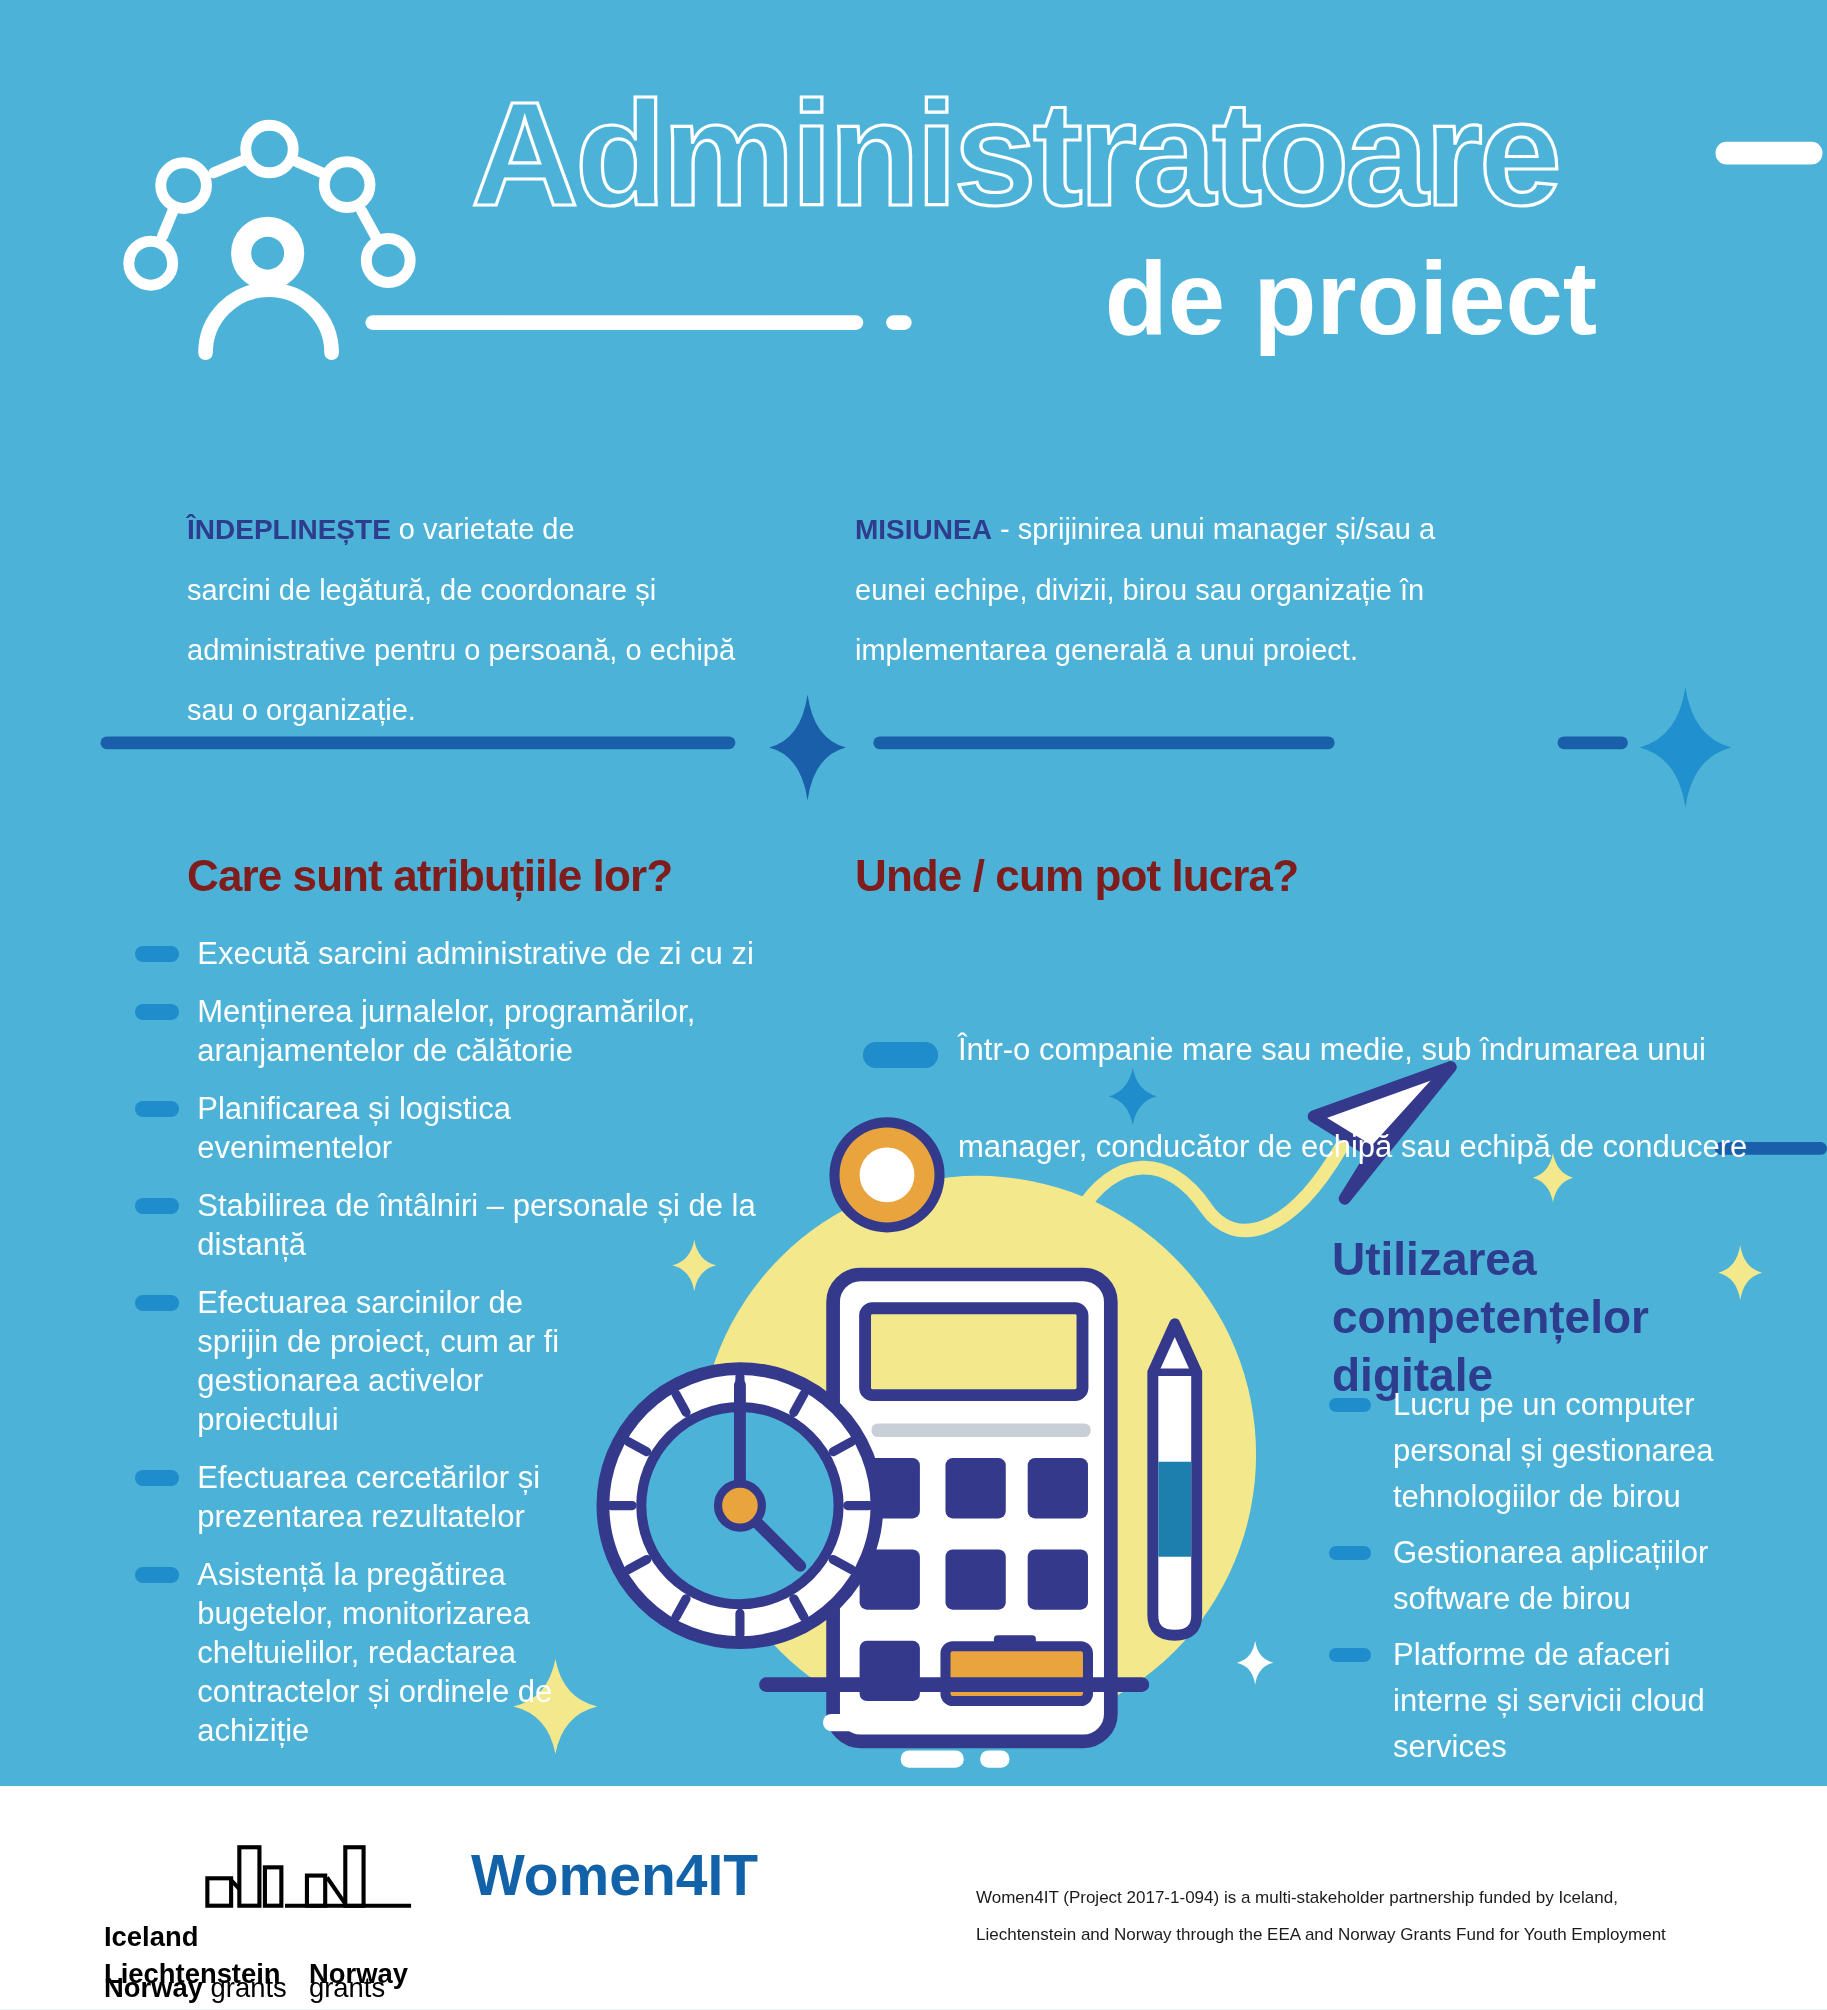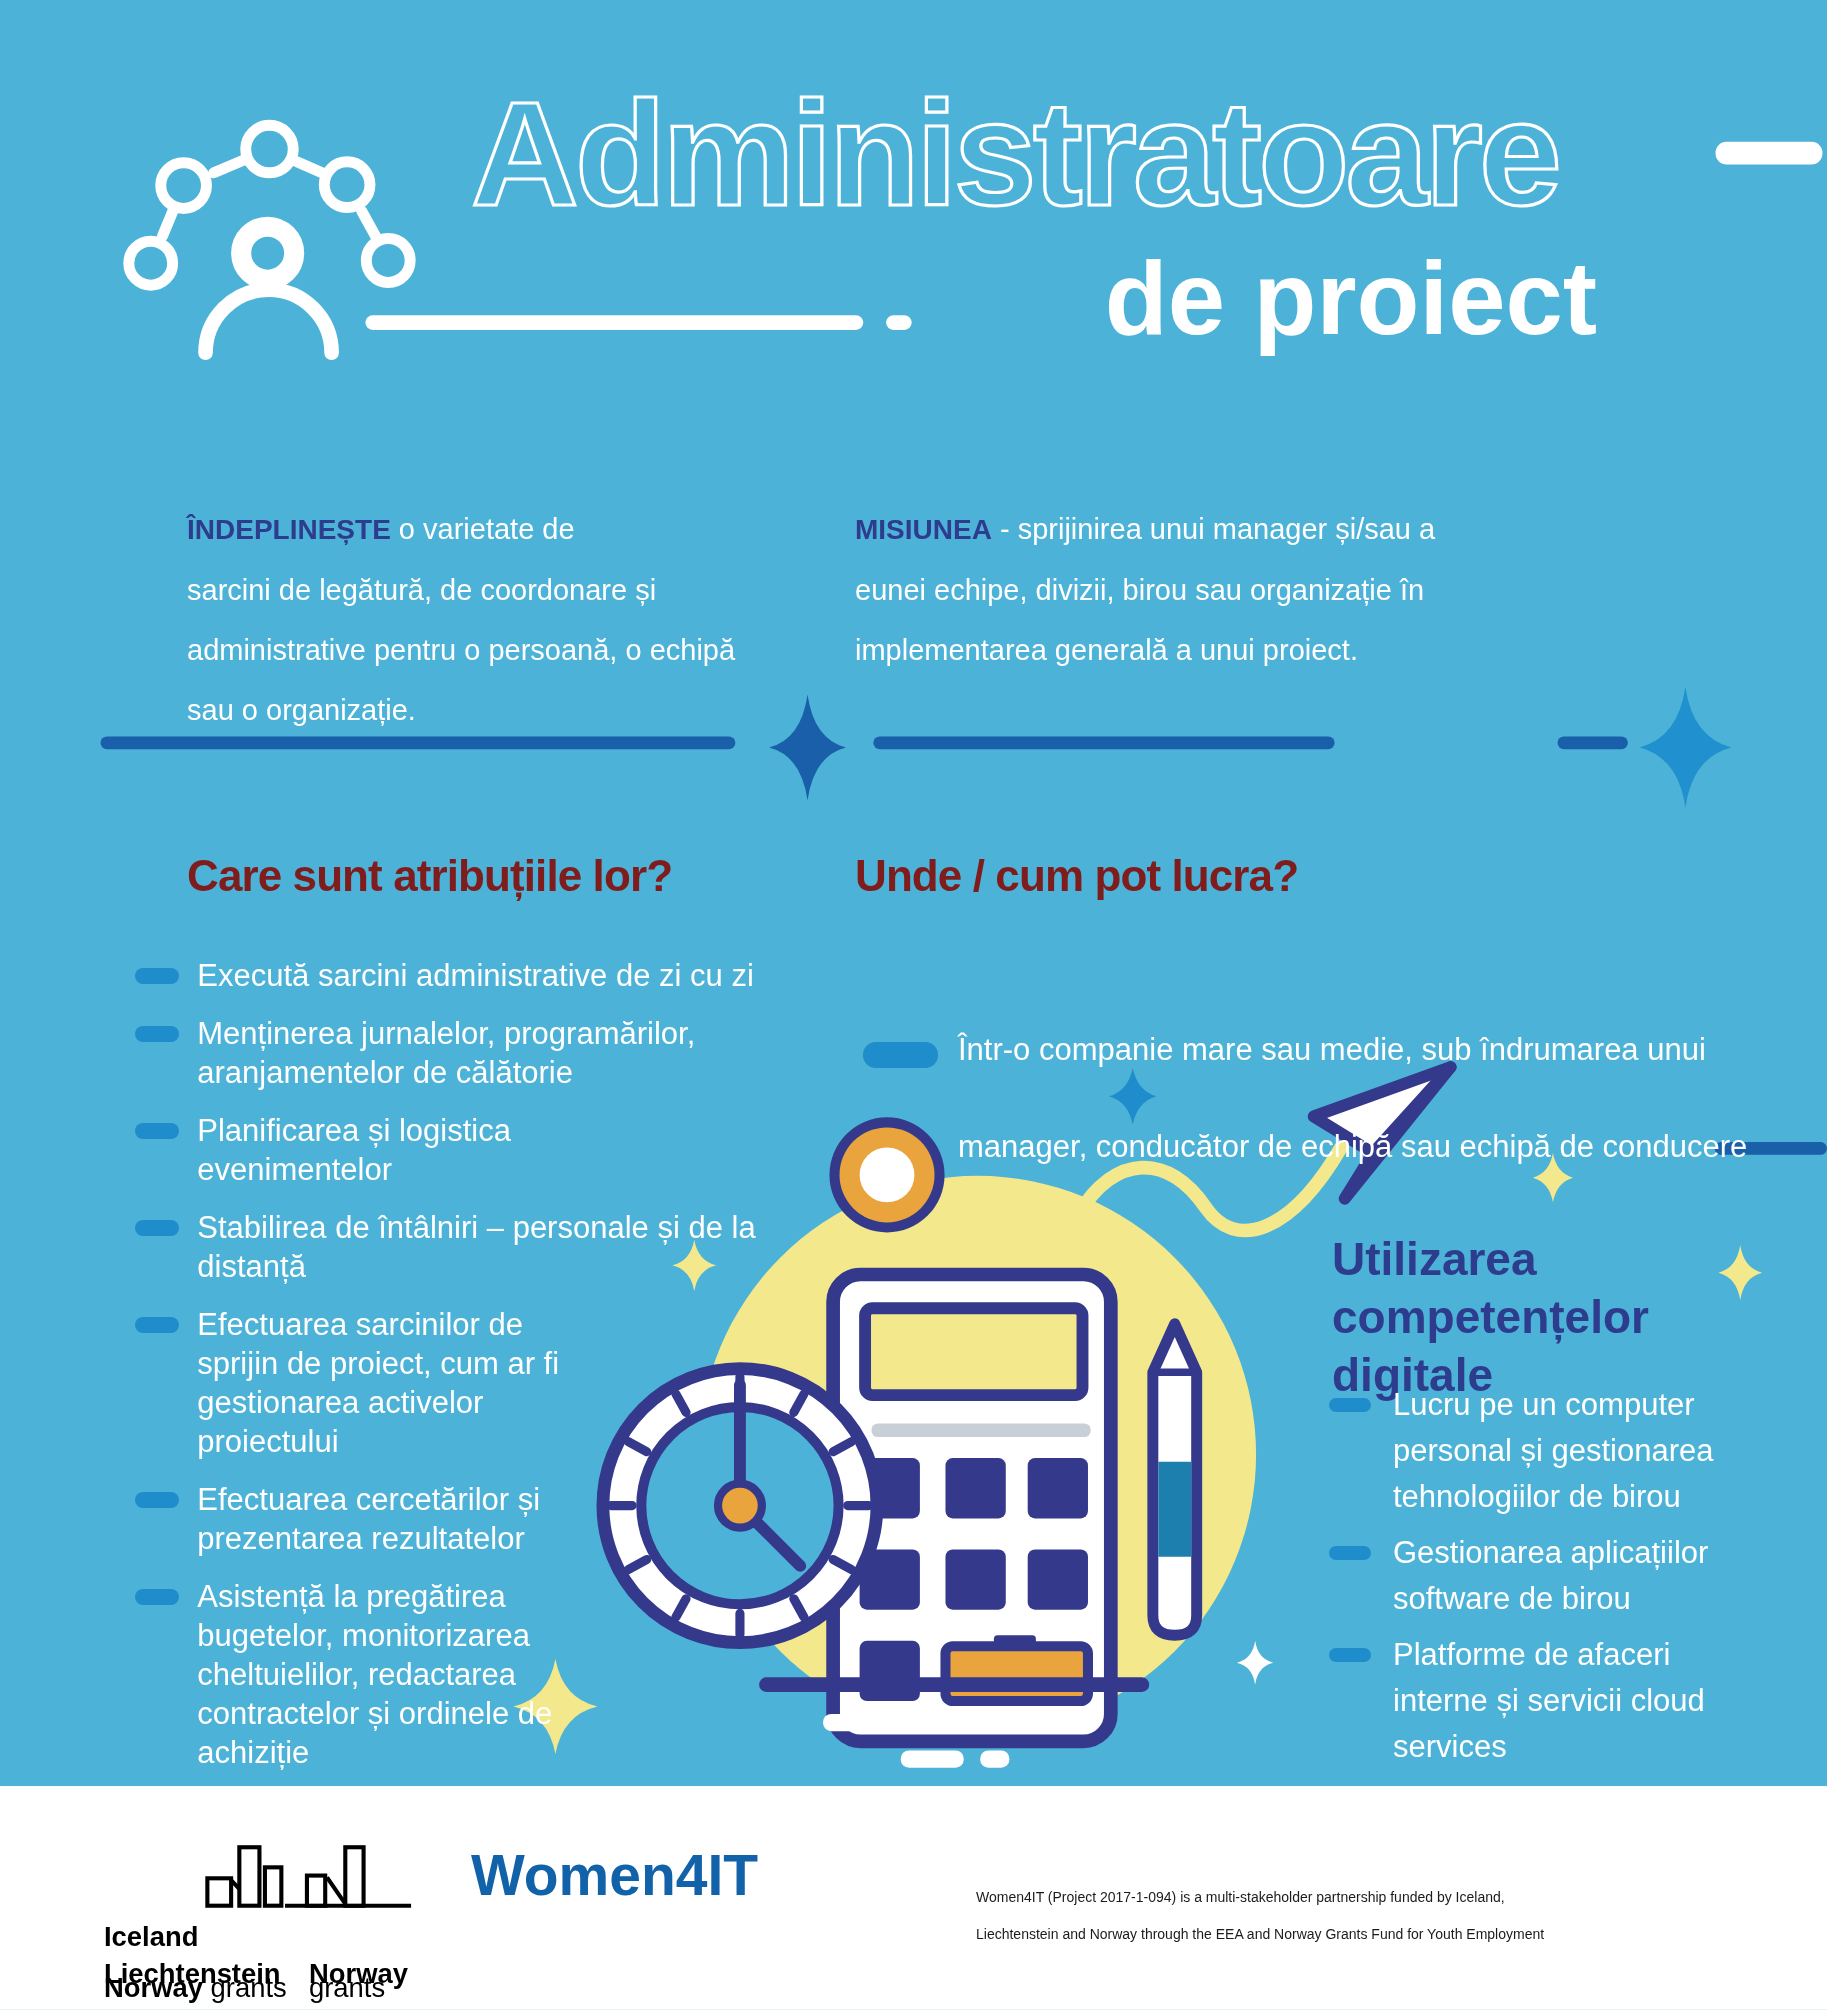--- a/index.html
+++ b/index.html
@@ -33,21 +33,21 @@
   .intro-mission{left:855px;top:499px;width:777px;}
 
   .section-heading{
     font-size:44px;font-weight:700;color:#7f1d1d;line-height:1.1;
     white-space:nowrap;letter-spacing:-0.9px;
   }
   .duties-heading{left:187px;top:852px;}
   .work-heading{left:855px;top:852px;}
 
   
-  .duties-list{left:135px;top:956px;width:731px;}
+  .duties-list{left:135px;top:934px;width:731px;}
   .duty{display:flex;margin-bottom:19px;}
   .pill{flex:none;width:44px;height:15.5px;border-radius:8.2px;background:#1f8ccb;margin:12px 18.3px 0 0;}
   .duty-text{font-size:31px;line-height:39px;color:#ffffff;white-space:pre-line;}
 
   
   .work-pill{left:863px;top:1042px;width:75px;height:25.6px;border-radius:12.8px;background:#1f8ccb;}
   .work-text{left:958px;top:1001px;font-size:31px;line-height:97px;color:#ffffff;white-space:pre-line;}
 
   
   .digital-heading{
@@ -63,21 +63,21 @@
   .logo-line{color:#000;font-size:27.4px;line-height:1;white-space:nowrap;}
   .bold{font-weight:700;margin-top:24px;}
   .eea-l1{left:104px;top:1899px;}
   .eea-l2{left:104px;top:1936px;}
   .eea-l3{left:104px;top:1974px;}
   .nor-l1{left:309px;top:1936px;}
   .nor-l2{left:309px;top:1974px;}
   .brand{left:471px;top:1842px;font-size:57px;font-weight:700;color:#1262a9;white-space:nowrap;}
   .disclaimer{
     left:976px;top:1879px;width:841px;
-    font-size:14px;line-height:37px;color:#1b1b1b;white-space:pre-line;
+    font-size:17px;line-height:37px;color:#1b1b1b;white-space:pre-line;
   }
 </style>
 </head>
 <body>
 
 <div class="poster">
 
   <svg class="decor" width="1827" height="2010" viewBox="0 0 2000 2200">
 
     <rect x="0" y="1955" width="2000" height="245" fill="#ffffff"></rect>

